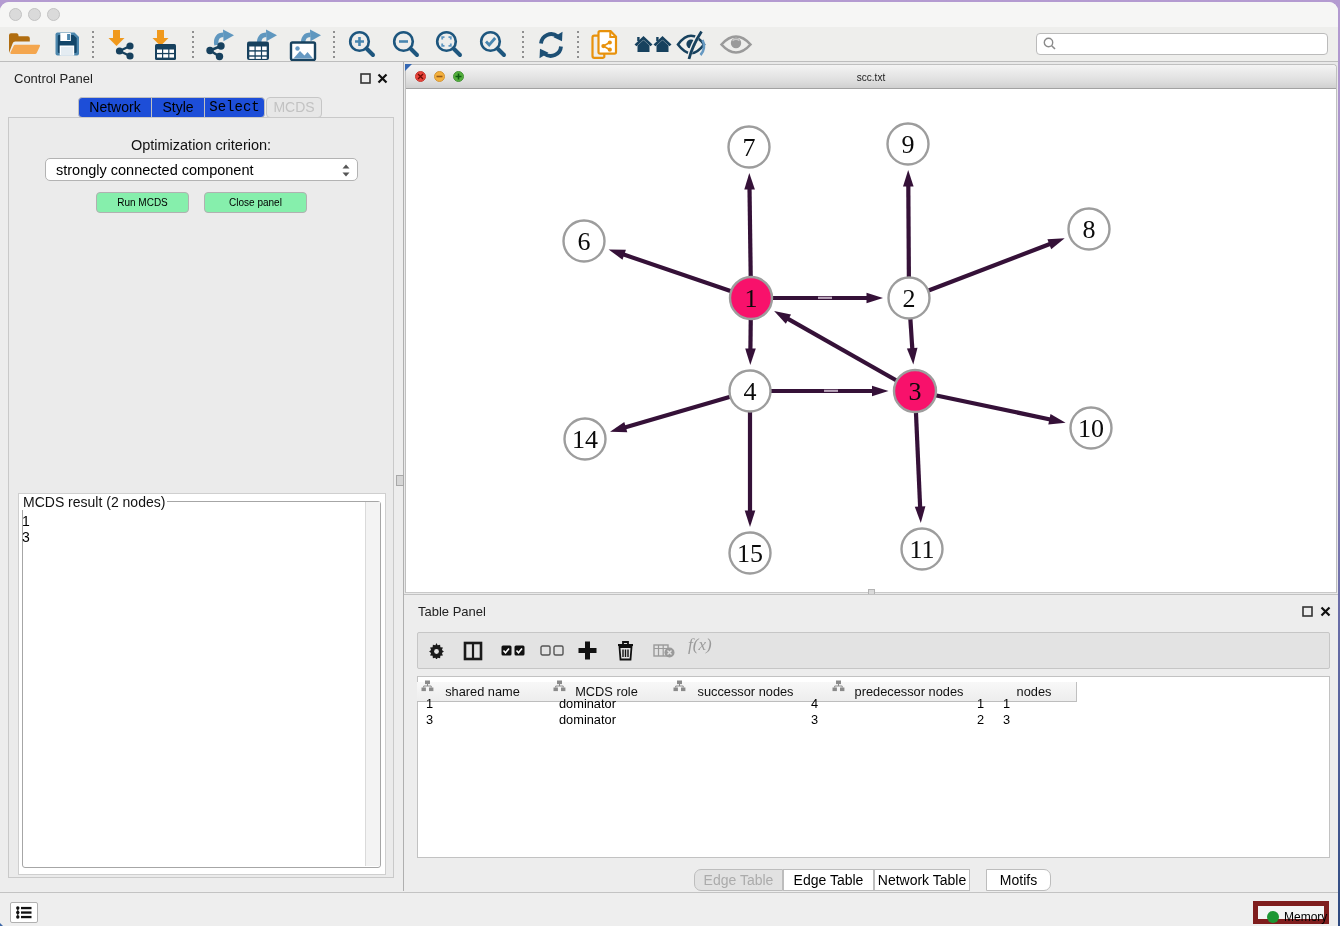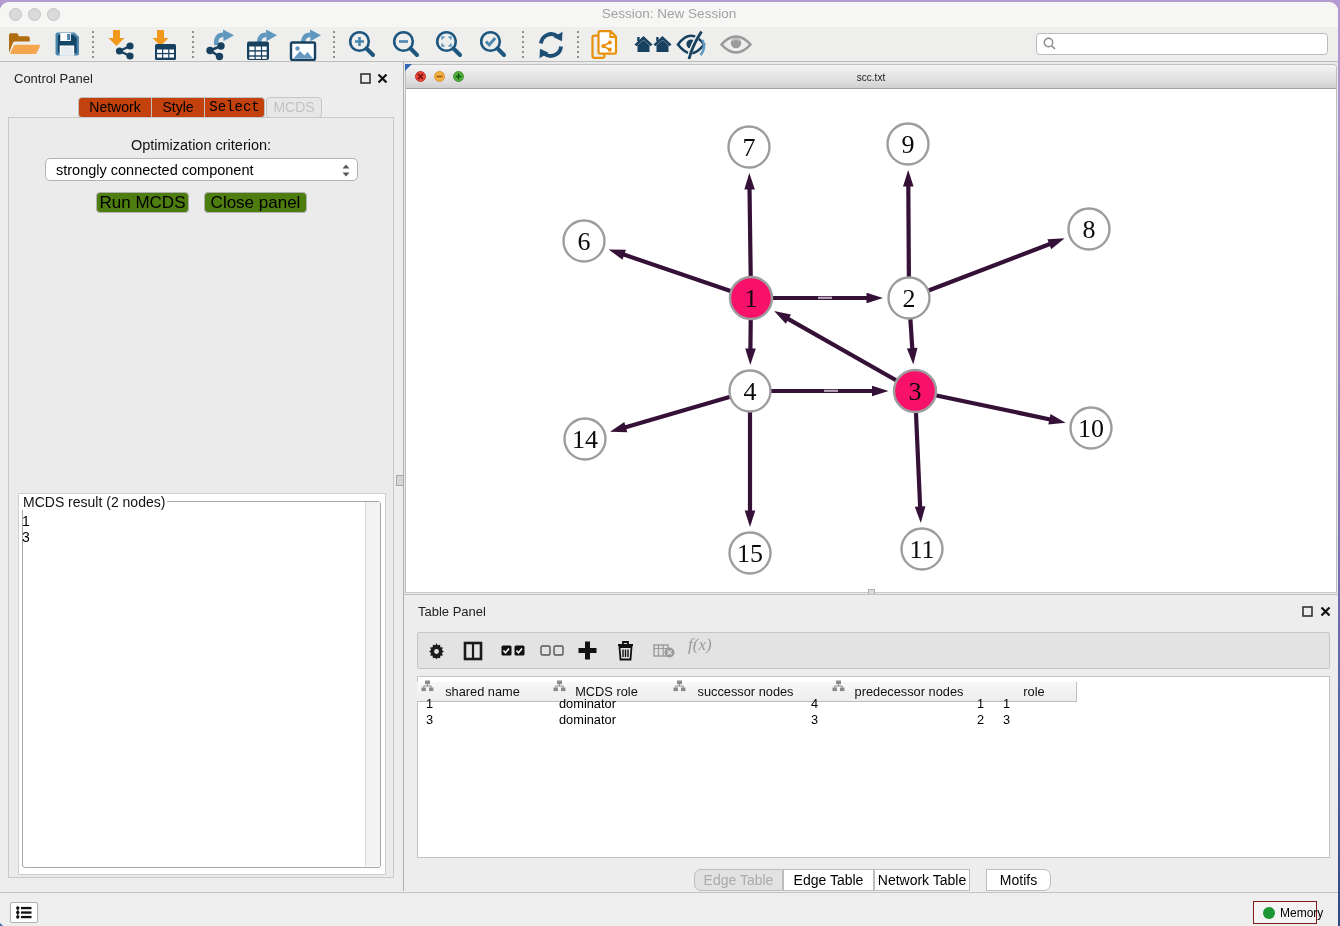--- a/index.html
+++ b/index.html
@@ -9,23 +9,23 @@
 #titlebar{position:absolute;left:0;top:0;width:1338px;height:25px;background:#f6f6f5;border-bottom:1px solid #c9c9c9;border-top-left-radius:9px;border-top-right-radius:9px;}
 .tl{position:absolute;top:6px;width:11px;height:11px;border-radius:50%;background:#dadada;border:1px solid #c3c3c3;}
 #apptitle{position:absolute;top:4px;left:0;width:100%;text-align:center;font-size:13.5px;color:#a2a2a2;}
 #toolbar{position:absolute;left:0;top:25px;width:1338px;height:34px;background:#eeeeec;border-bottom:1px solid #bdbdbd;}
 .sep{position:absolute;top:4px;height:27px;width:2px;background-image:repeating-linear-gradient(180deg,#8f8f8f 0,#8f8f8f 2px,transparent 2px,transparent 5px);}
 .ticon{position:absolute;top:2px;}
 #searchbox{position:absolute;left:1036px;top:6px;width:290px;height:20px;background:#fff;border:1px solid #bbb;border-radius:4px;}
 
 #cpanel{position:absolute;left:0;top:60px;width:403px;height:829px;background:#ededed;border-right:1px solid #afafaf;}
 .ptitle{font-size:13px;color:#222;}
-.tabbtn{position:absolute;top:0;height:21px;box-sizing:border-box;background:#c2410c;border:1px solid #c0c0c0;font-size:14px;color:#000;text-align:center;line-height:19px;}
+.tabbtn{position:absolute;top:0;height:21px;box-sizing:border-box;background:#1d4ed8;border:1px solid #c0c0c0;font-size:14px;color:#000;text-align:center;line-height:19px;}
 #mcdspanel{position:absolute;left:8px;top:55px;width:386px;height:761px;background:#ebebeb;border:1px solid #c9c9c9;box-sizing:border-box;}
-.btn{position:absolute;background:#4d7c0f;border:1px solid #b1b1b1;border-radius:4px;font-size:17px;color:#000;text-align:center;line-height:19px;box-sizing:border-box;}
+.btn{position:absolute;background:#86efac;border:1px solid #b1b1b1;border-radius:4px;font-size:10px;color:#000;text-align:center;line-height:19px;box-sizing:border-box;}
 
 #rightbg{position:absolute;left:404px;top:60px;width:934px;height:829px;background:#e9e9e9;}
 #netwin{position:absolute;left:405px;top:62px;width:930px;height:527px;background:#fff;border:1px solid #c0c0c0;border-bottom-color:#c9c9c9;border-radius:4px 4px 0 0;}
 #nettitle{position:absolute;left:0;top:0;width:100%;height:23px;background:linear-gradient(180deg,#f4f4f4,#dedede 70%,#d0d0d0);border-bottom:1px solid #a2a2a2;border-radius:4px 4px 0 0;}
 .mac{position:absolute;top:6px;width:11px;height:11px;border-radius:50%;box-sizing:border-box;}
 .mac svg{display:block;}
 
 #tpanel{position:absolute;left:404px;top:592px;width:934px;height:297px;background:#ededed;border-top:1px solid #c2c2c2;}
 #ttoolbar{position:absolute;left:13px;top:37px;width:911px;height:35px;background:#e3e3e3;border:1px solid #c6c6c6;border-radius:2px;}
 .th{position:absolute;top:0;height:20px;box-sizing:border-box;border-right:1px solid #c0c0c0;border-bottom:1px solid #bdbdbd;background:linear-gradient(180deg,#f8f8f8,#ededed);font-size:12.8px;color:#111;text-align:center;line-height:19px;margin-top:6px;}
@@ -34,21 +34,20 @@
 #statusbar{position:absolute;left:0;top:890px;width:1338px;height:36px;background:#eeeeee;border-top:1px solid #c3c3c3;box-sizing:border-box;}
 </style>
 </head>
 <body>
 <div id="page">
 <div id="app">
   <div id="titlebar">
     <div class="tl" style="left:9px;"></div>
     <div class="tl" style="left:28px;"></div>
     <div class="tl" style="left:47px;"></div>
-    <div id="apptitle">Session: New Session</div>
   </div>
   <div id="toolbar">
     <svg class="ticon" style="left:6px;" width="36" height="32" viewBox="0 0 36 32">
       <path d="M3,24 V6.2 a2,2 0 0 1 2,-2 h5.6 a1.8,1.8 0 0 1 1.8,1.6 l0.2,1.4 h9.2 a2,2 0 0 1 2,2 v3.4 h-14.6 a2.8,2.8 0 0 0 -2.6,1.9 z" fill="#b06d10"></path>
       <path d="M13.6,15.8 h19.4 a1,1 0 0 1 0.9,1.4 l-3.2,6.8 a1.8,1.8 0 0 1 -1.6,1 H5.3 a1,1 0 0 1 -0.9,-1.4 l3.3,-6.8 a1.8,1.8 0 0 1 1.6,-1 z" fill="#f4a64e"></path>
     </svg>
     <svg class="ticon" style="left:51px;" width="32" height="32" viewBox="0 0 32 32">
       <path d="M4.5,5.5 a2,2 0 0 1 2,-2 h17 L28,8 V24.5 a2,2 0 0 1 -2,2 H6.5 a2,2 0 0 1 -2,-2 z" fill="#4d87ad"></path>
       <path d="M6.8,7.1 a1.2,1.2 0 0 1 1.2,-1.2 h14.5 l3.2,3.2 v13.6 a1.2,1.2 0 0 1 -1.2,1.2 h-16.5 a1.2,1.2 0 0 1 -1.2,-1.2 z" fill="#134669"></path>
       <rect x="9.3" y="4" width="10.5" height="8" fill="#fff"></rect>
@@ -337,21 +336,21 @@
         <circle cx="16.5" cy="8.5" r="5" fill="#9a9a9a"></circle>
         <path d="M14.5,6.5 l4,4 M18.5,6.5 l-4,4" stroke="#e3e3e3" stroke-width="1.4"></path>
       </svg>
       <div style="position:absolute;left:270px;top:2px;font-family:'Liberation Serif',serif;font-style:italic;font-size:17px;color:#9a9a9a;">f(x)</div>
     </div>
     <div style="position:absolute;left:13px;top:81px;width:913px;height:182px;background:#fff;border:1px solid #c2c2c2;box-sizing:border-box;"></div>
     <div class="th" style="left:13px;top:81px;width:132px;">shared name</div>
     <div class="th" style="left:144px;top:81px;width:118px;">MCDS role</div>
     <div class="th" style="left:261px;top:81px;width:162px;">successor nodes</div>
     <div class="th" style="left:422px;top:81px;width:167px;">predecessor nodes</div>
-    <div class="th" style="left:588px;top:81px;width:85px;">role</div>
+    <div class="th" style="left:588px;top:81px;width:85px;">nodes</div>
     <svg class="hico" style="position:absolute;left:17px;top:85px;" width="13" height="12" viewBox="0 0 13 12">
           <rect x="4" y="0.5" width="5" height="3.6" fill="#8a8a8a"></rect>
           <rect x="0.5" y="7.5" width="4.4" height="3.6" fill="#8a8a8a"></rect>
           <rect x="8" y="7.5" width="4.4" height="3.6" fill="#8a8a8a"></rect>
           <path d="M6.5,4 v2 M2.7,7.5 v-1.5 h7.5 v1.5" stroke="#8a8a8a" stroke-width="1" fill="none"></path>
         </svg>
     <svg class="hico" style="position:absolute;left:149px;top:85px;" width="13" height="12" viewBox="0 0 13 12">
           <rect x="4" y="0.5" width="5" height="3.6" fill="#8a8a8a"></rect>
           <rect x="0.5" y="7.5" width="4.4" height="3.6" fill="#8a8a8a"></rect>
           <rect x="8" y="7.5" width="4.4" height="3.6" fill="#8a8a8a"></rect>
@@ -389,20 +388,20 @@
       <svg width="16" height="13" viewBox="0 0 16 13" style="position:absolute;left:5px;top:3px;">
         <circle cx="1.8" cy="2" r="1.7" fill="#111"></circle>
             <circle cx="1.8" cy="6.5" r="1.7" fill="#111"></circle>
             <circle cx="1.8" cy="11" r="1.7" fill="#111"></circle>
         <line x1="1.8" y1="2" x2="1.8" y2="11" stroke="#111" stroke-width="1"></line>
         <rect x="5" y="0.9" width="10.5" height="2.3" fill="#111"></rect>
             <rect x="5" y="5.4" width="10.5" height="2.3" fill="#111"></rect>
             <rect x="5" y="9.9" width="10.5" height="2.3" fill="#111"></rect>
       </svg>
     </div>
-    <div style="position:absolute;left:1253px;top:8px;width:64px;height:23px;background:#f4f4f4;border:1px solid #7f1d1d;box-sizing:border-box;">
+    <div style="position:absolute;left:1253px;top:8px;width:76px;height:23px;background:#f4f4f4;border:5px solid #7f1d1d;box-sizing:border-box;">
       <div style="position:absolute;left:9px;top:5px;width:12px;height:12px;border-radius:50%;background:#1d9633;"></div>
       <div style="position:absolute;left:26px;top:4px;font-size:12px;color:#000;">Memory</div>
     </div>
   </div>
   <div style="position:absolute;left:0;top:921px;width:0;height:0;border-left:5px solid #3e68a8;border-top:5px solid transparent;"></div>
 </div>
 </div>
 
 </body></html>

